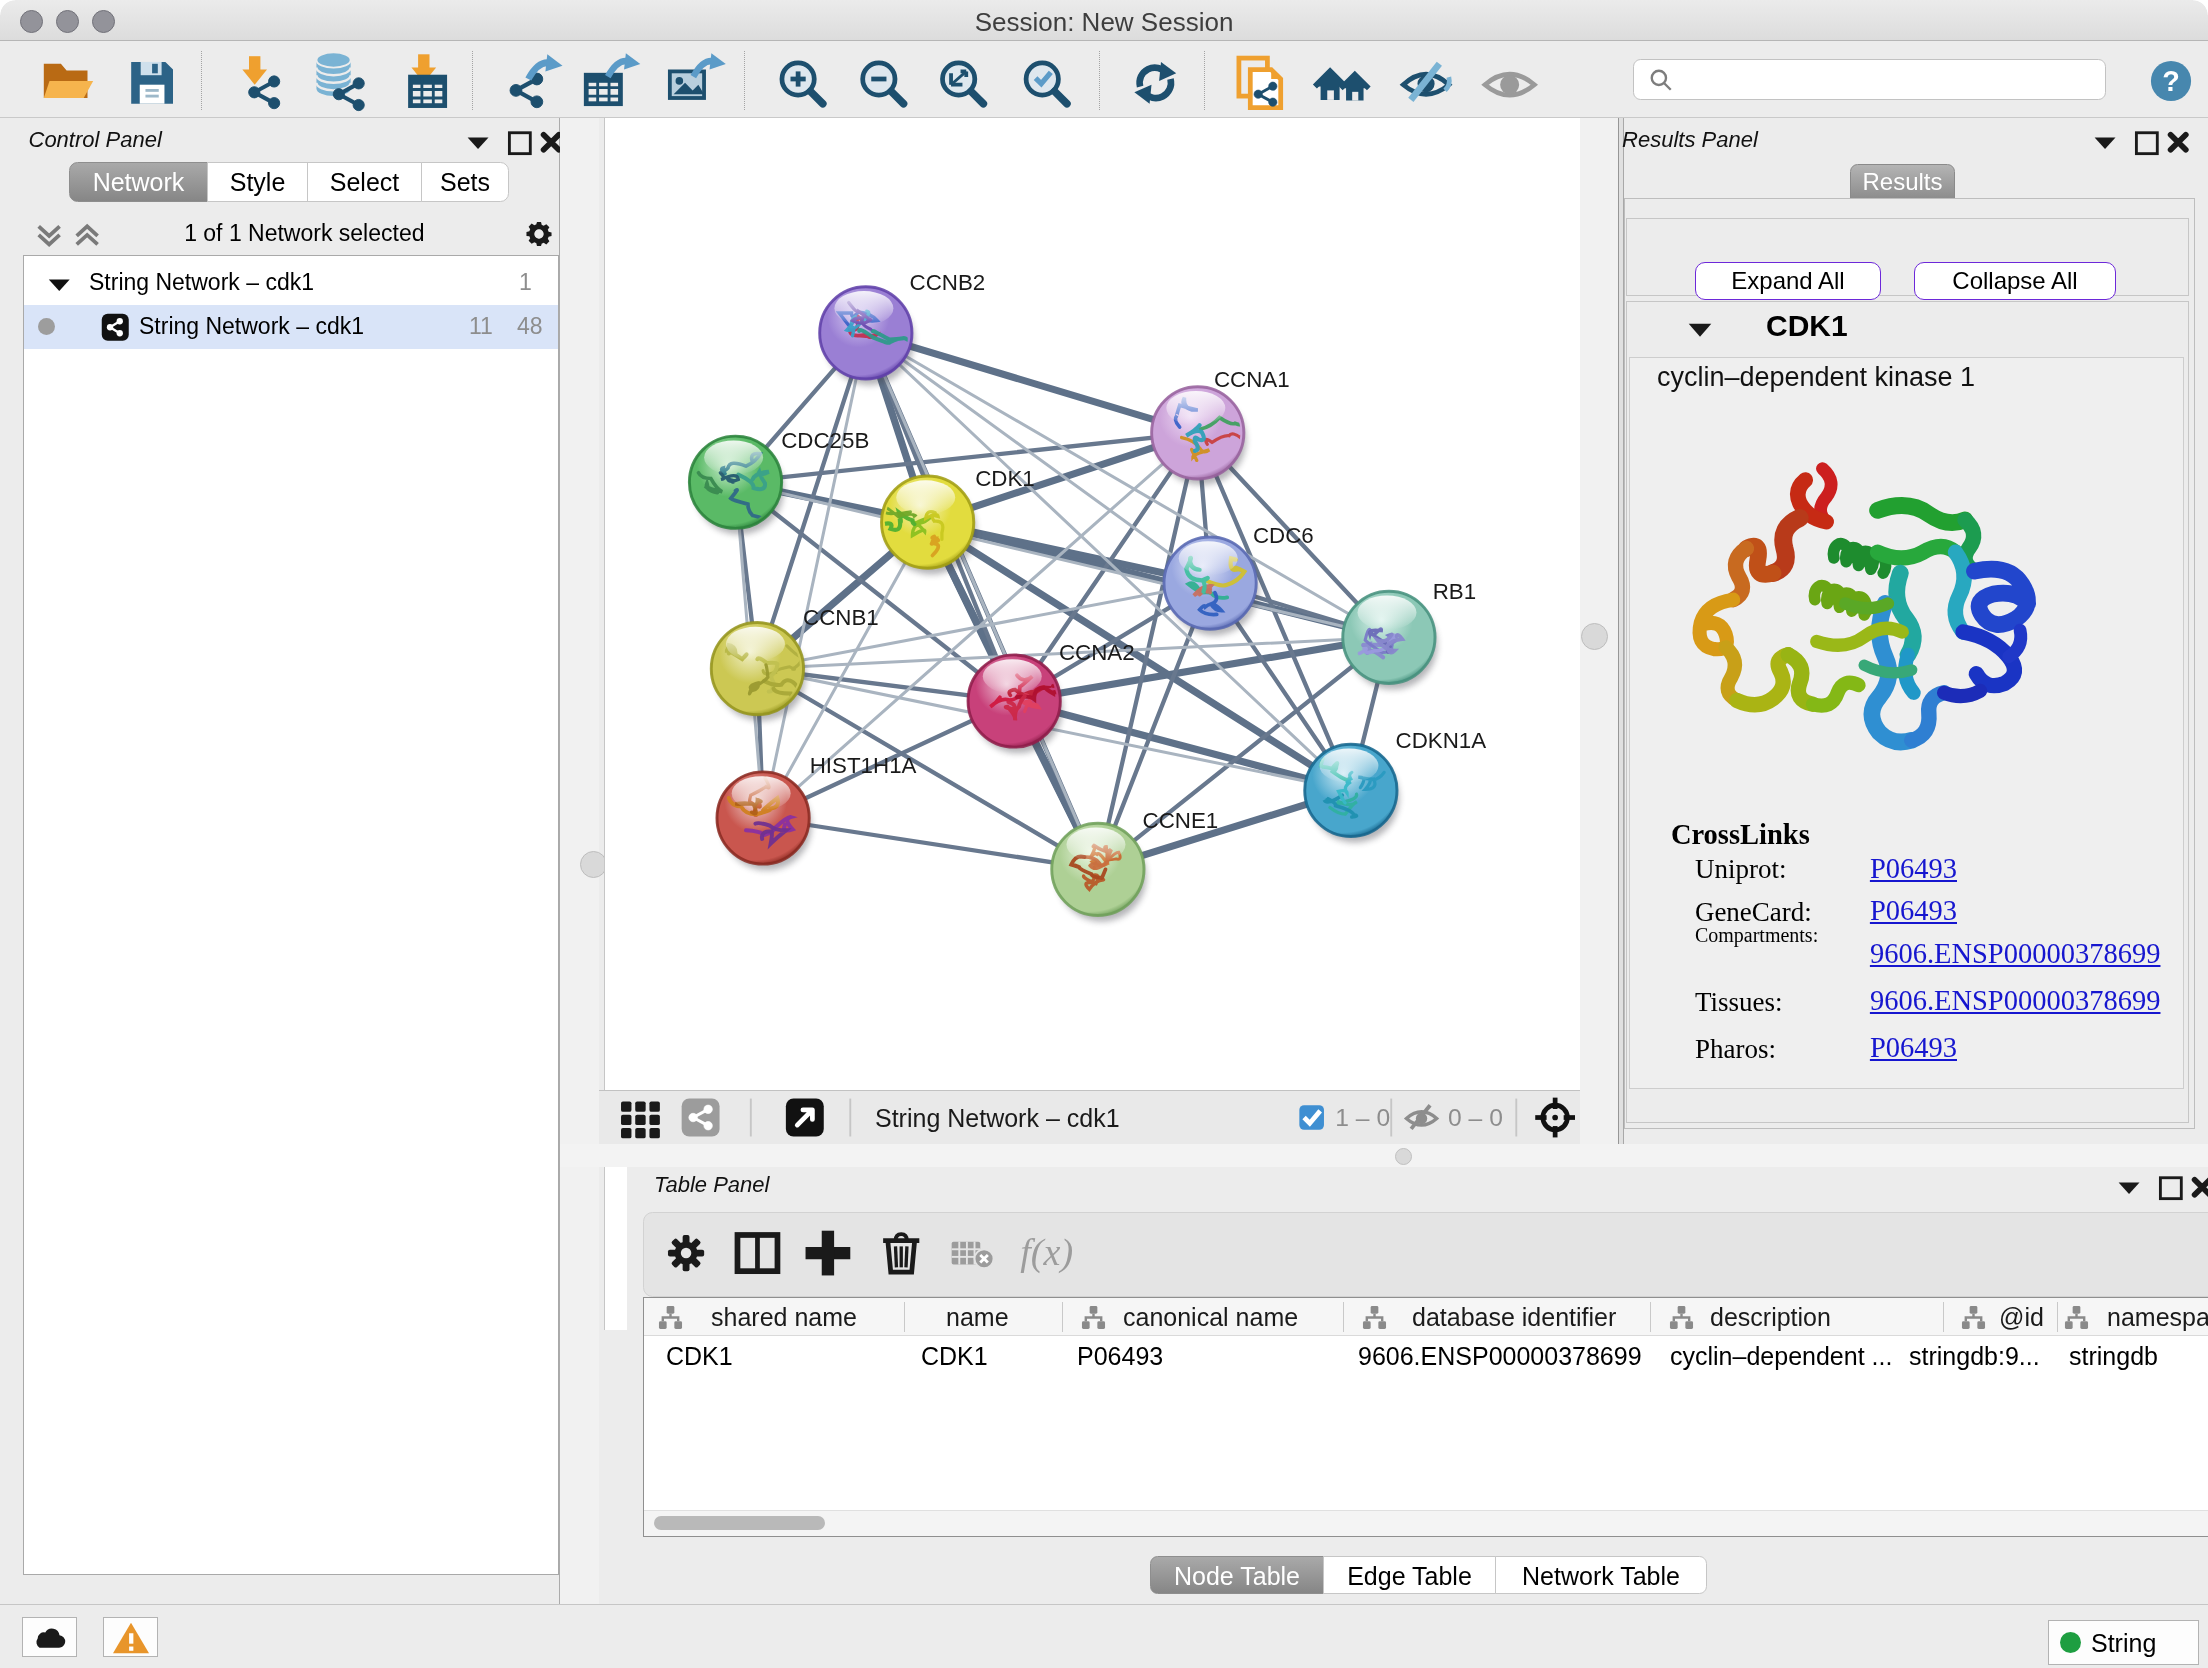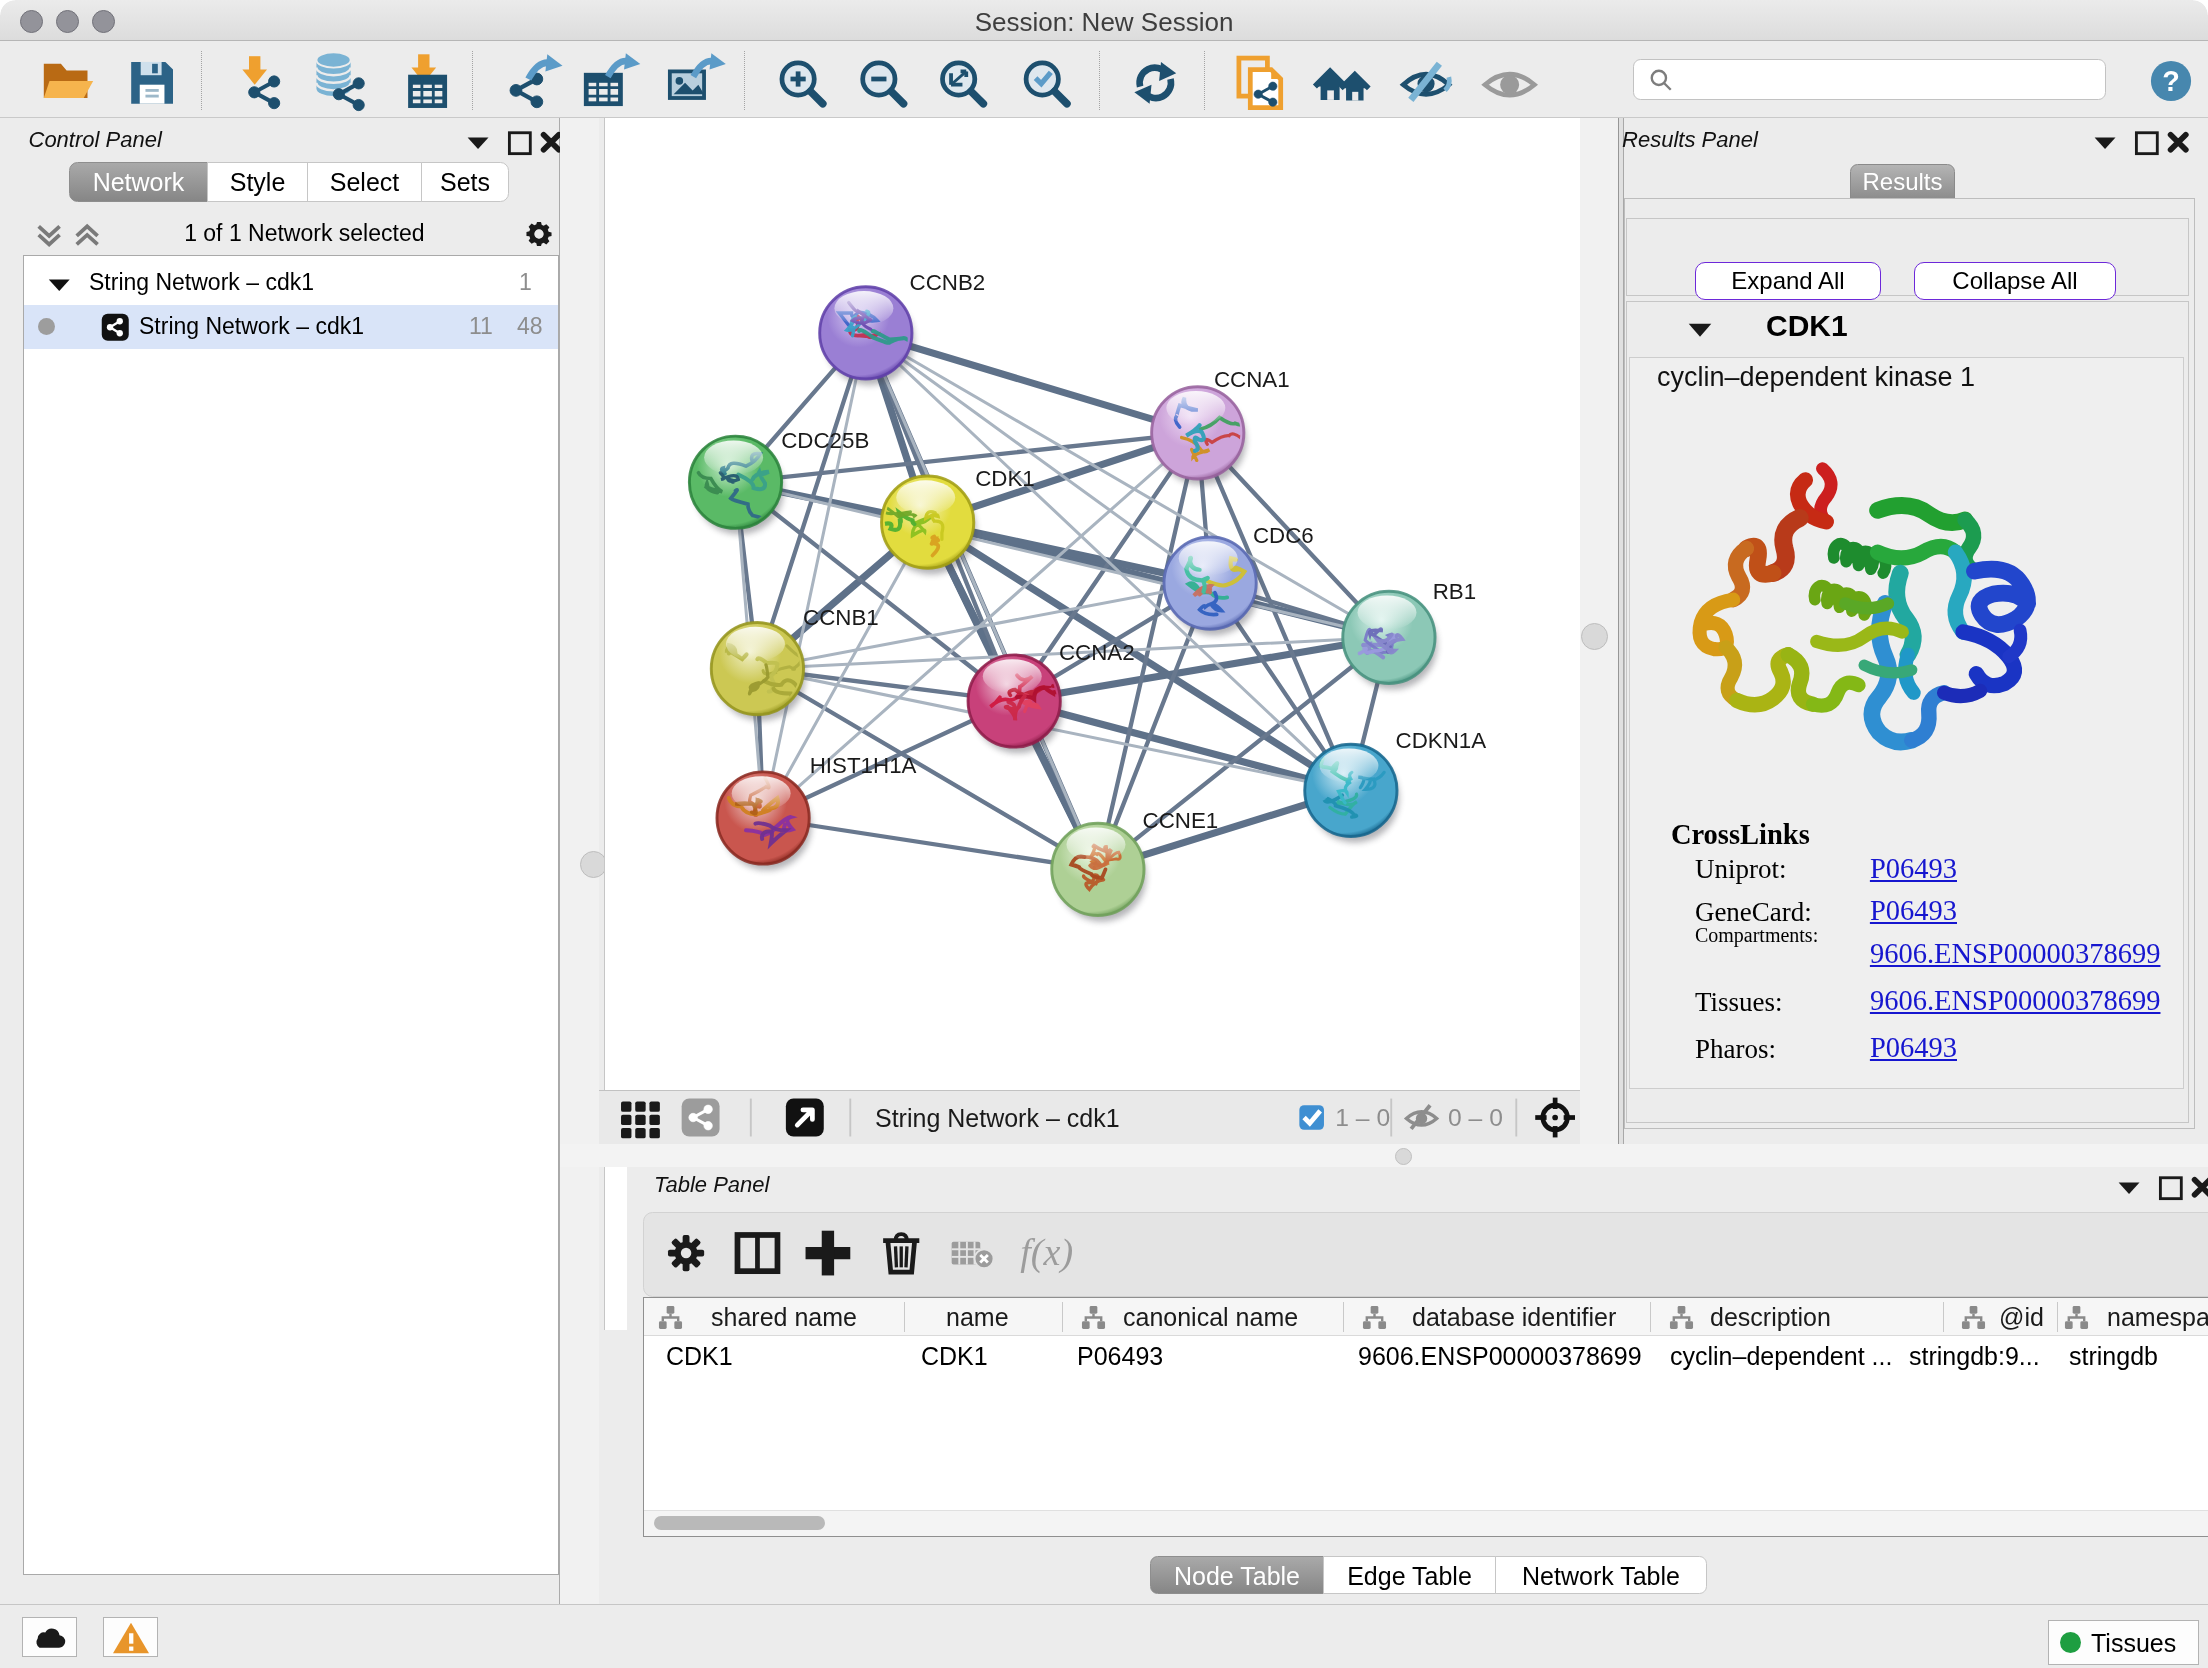--- a/index.html
+++ b/index.html
@@ -870,18 +870,18 @@
   </div>
   <div class="abs" style="left:103px;top:12.4px;width:55px;height:40px;background:#fdfdfd;border:1px solid #b3b3b3;box-sizing:border-box;">
     <svg width="42" height="36" style="position:absolute;left:5.7px;top:1.9px" viewBox="0 0 44 38">
       <path d="M22 3 L41 35 L3 35 Z" fill="#e8952b"></path>
       <rect x="20" y="14" width="4.5" height="11" fill="#fff"></rect>
       <rect x="20" y="28" width="4.5" height="4.5" fill="#fff"></rect>
     </svg>
   </div>
   <div class="abs" style="left:2048px;top:15px;width:151px;height:45px;background:#fdfdfd;border:1px solid #b3b3b3;box-sizing:border-box;">
     <div class="abs" style="left:11.4px;top:11.4px;width:21px;height:21px;border-radius:50%;background:#1e9e41;"></div>
-    <div class="abs" style="left:42px;top:7.6px;font-size:25px;">Tissues</div>
+    <div class="abs" style="left:42px;top:7.6px;font-size:25px;">String</div>
   </div>
 </div>
 <div class="abs" style="left:0;top:0;width:15px;height:15px;background:radial-gradient(circle at 15px 15px, rgba(255,255,255,0) 14.3px, #ffffff 15px);z-index:50;"></div>
 <div class="abs" style="left:2193px;top:0;width:15px;height:15px;background:radial-gradient(circle at 0px 15px, rgba(255,255,255,0) 14.3px, #ffffff 15px);z-index:50;"></div>
 
 
 </body></html>

